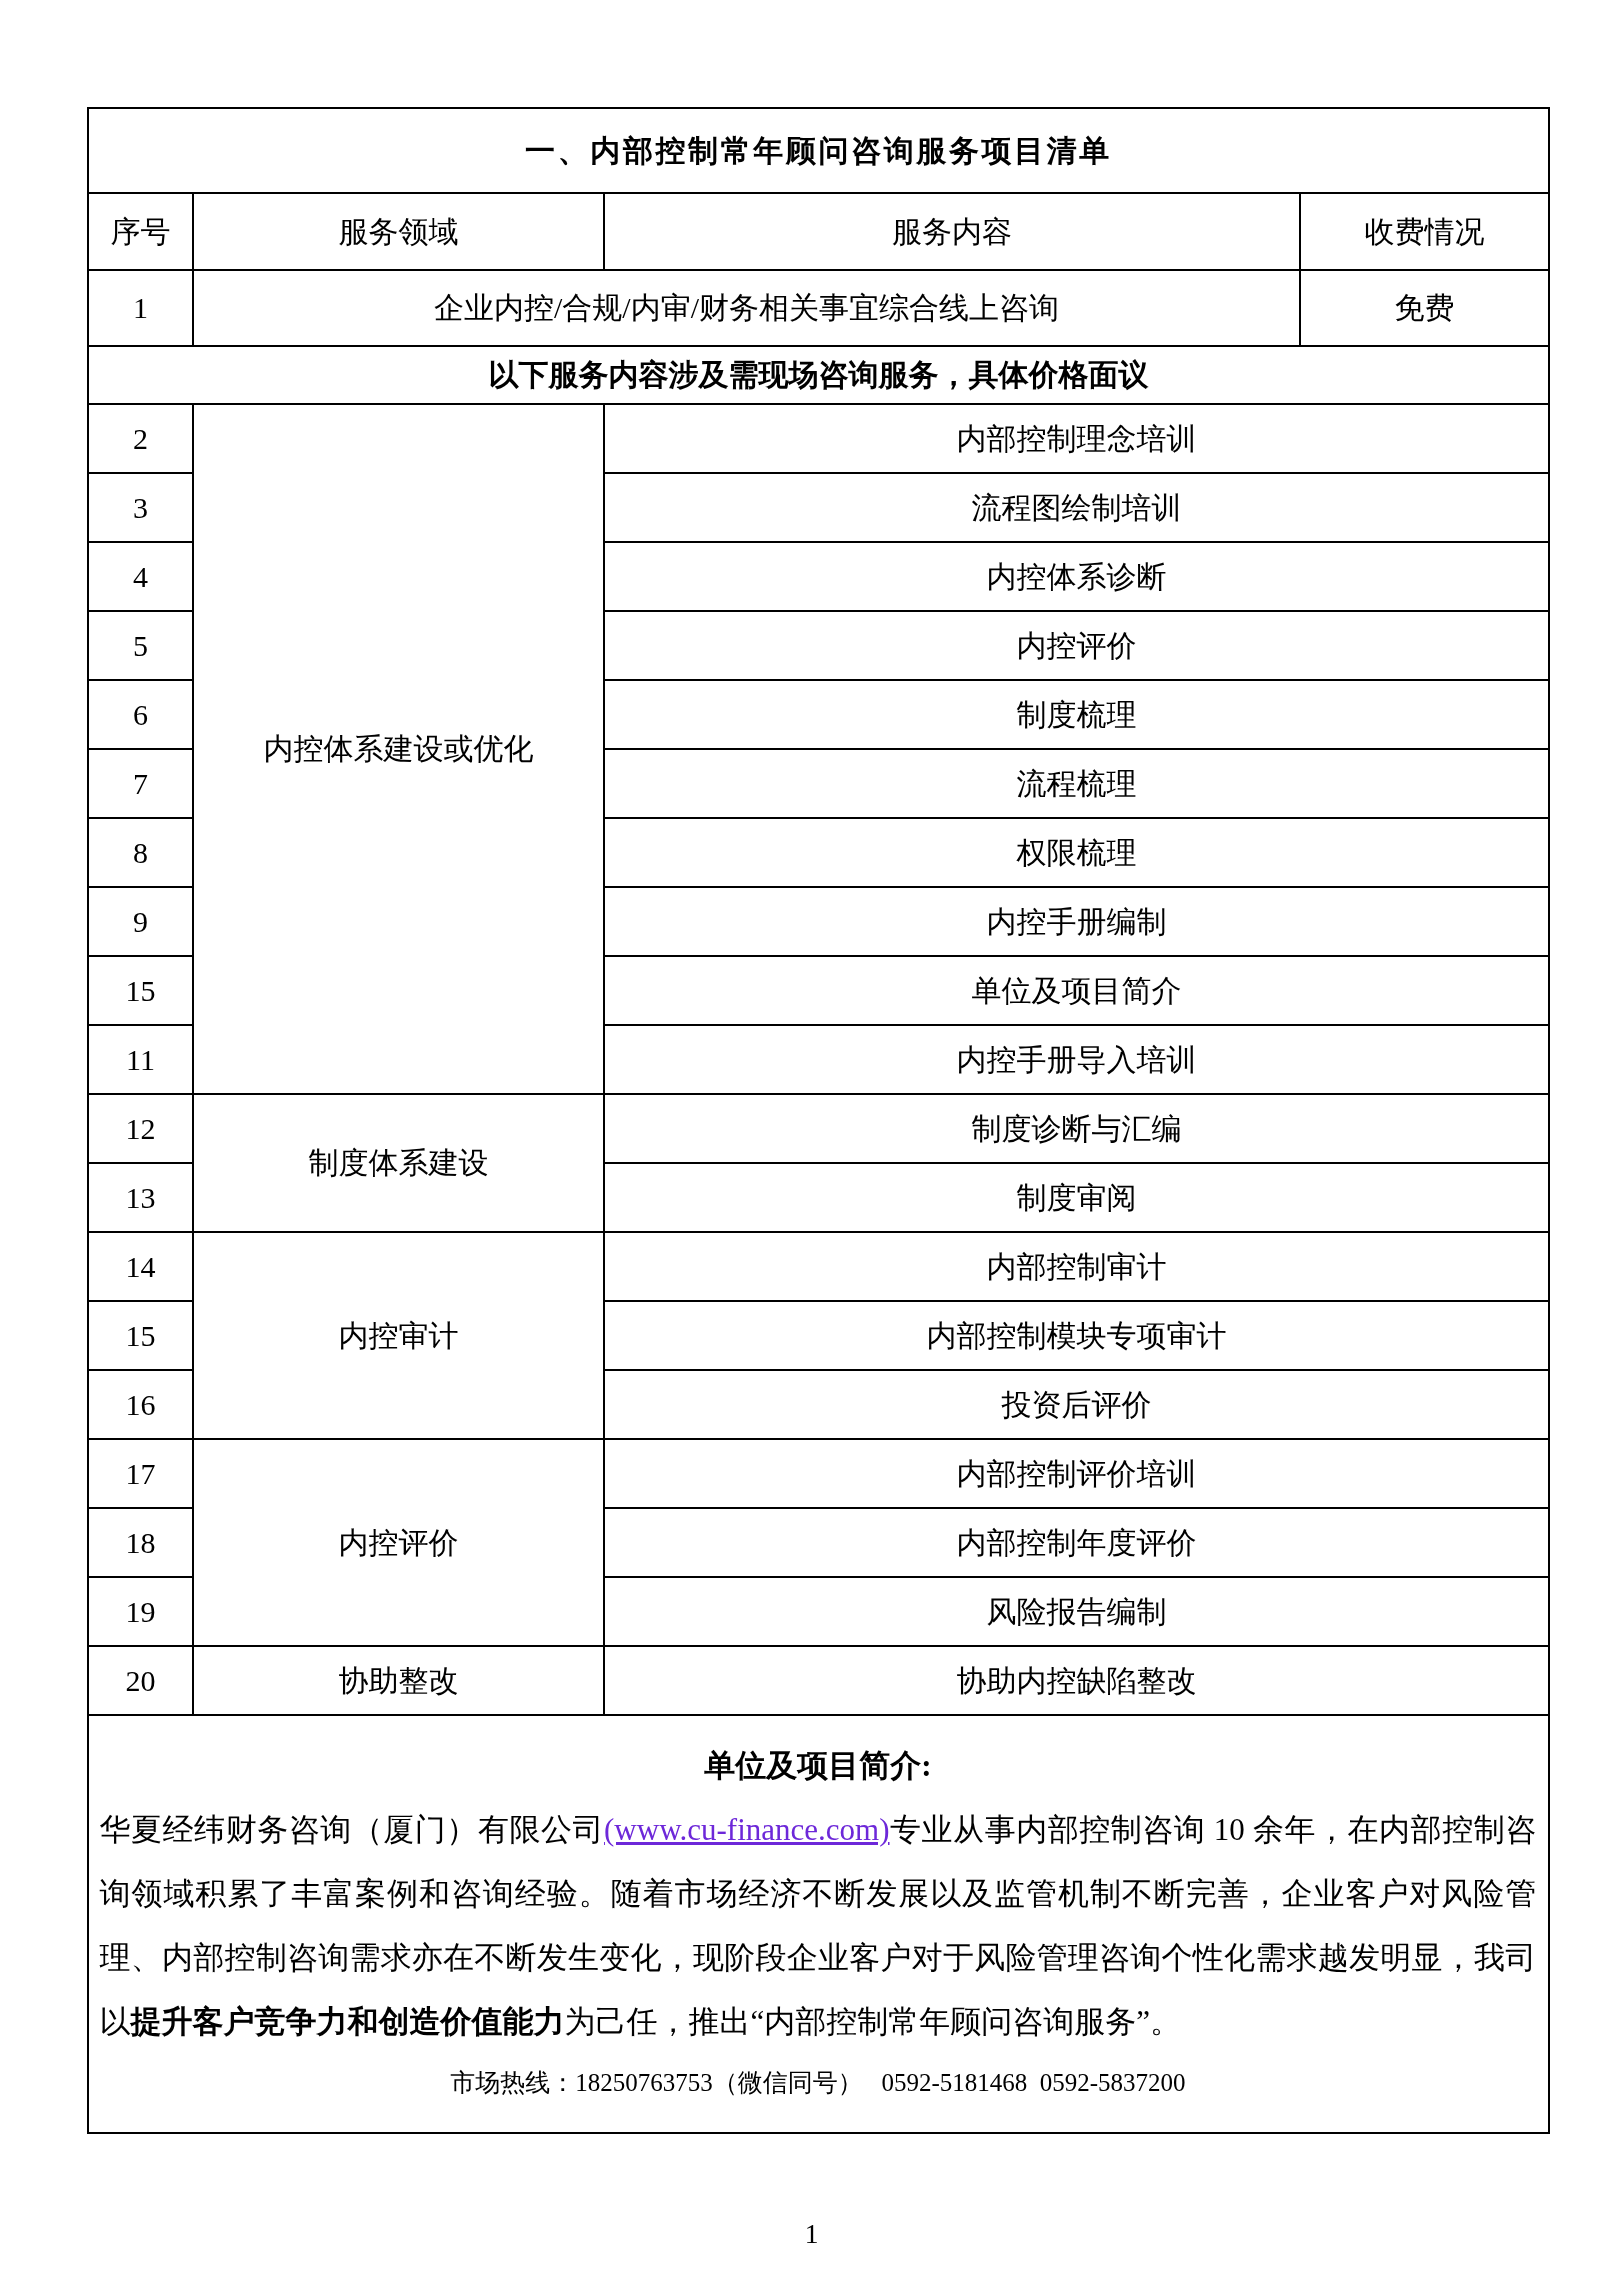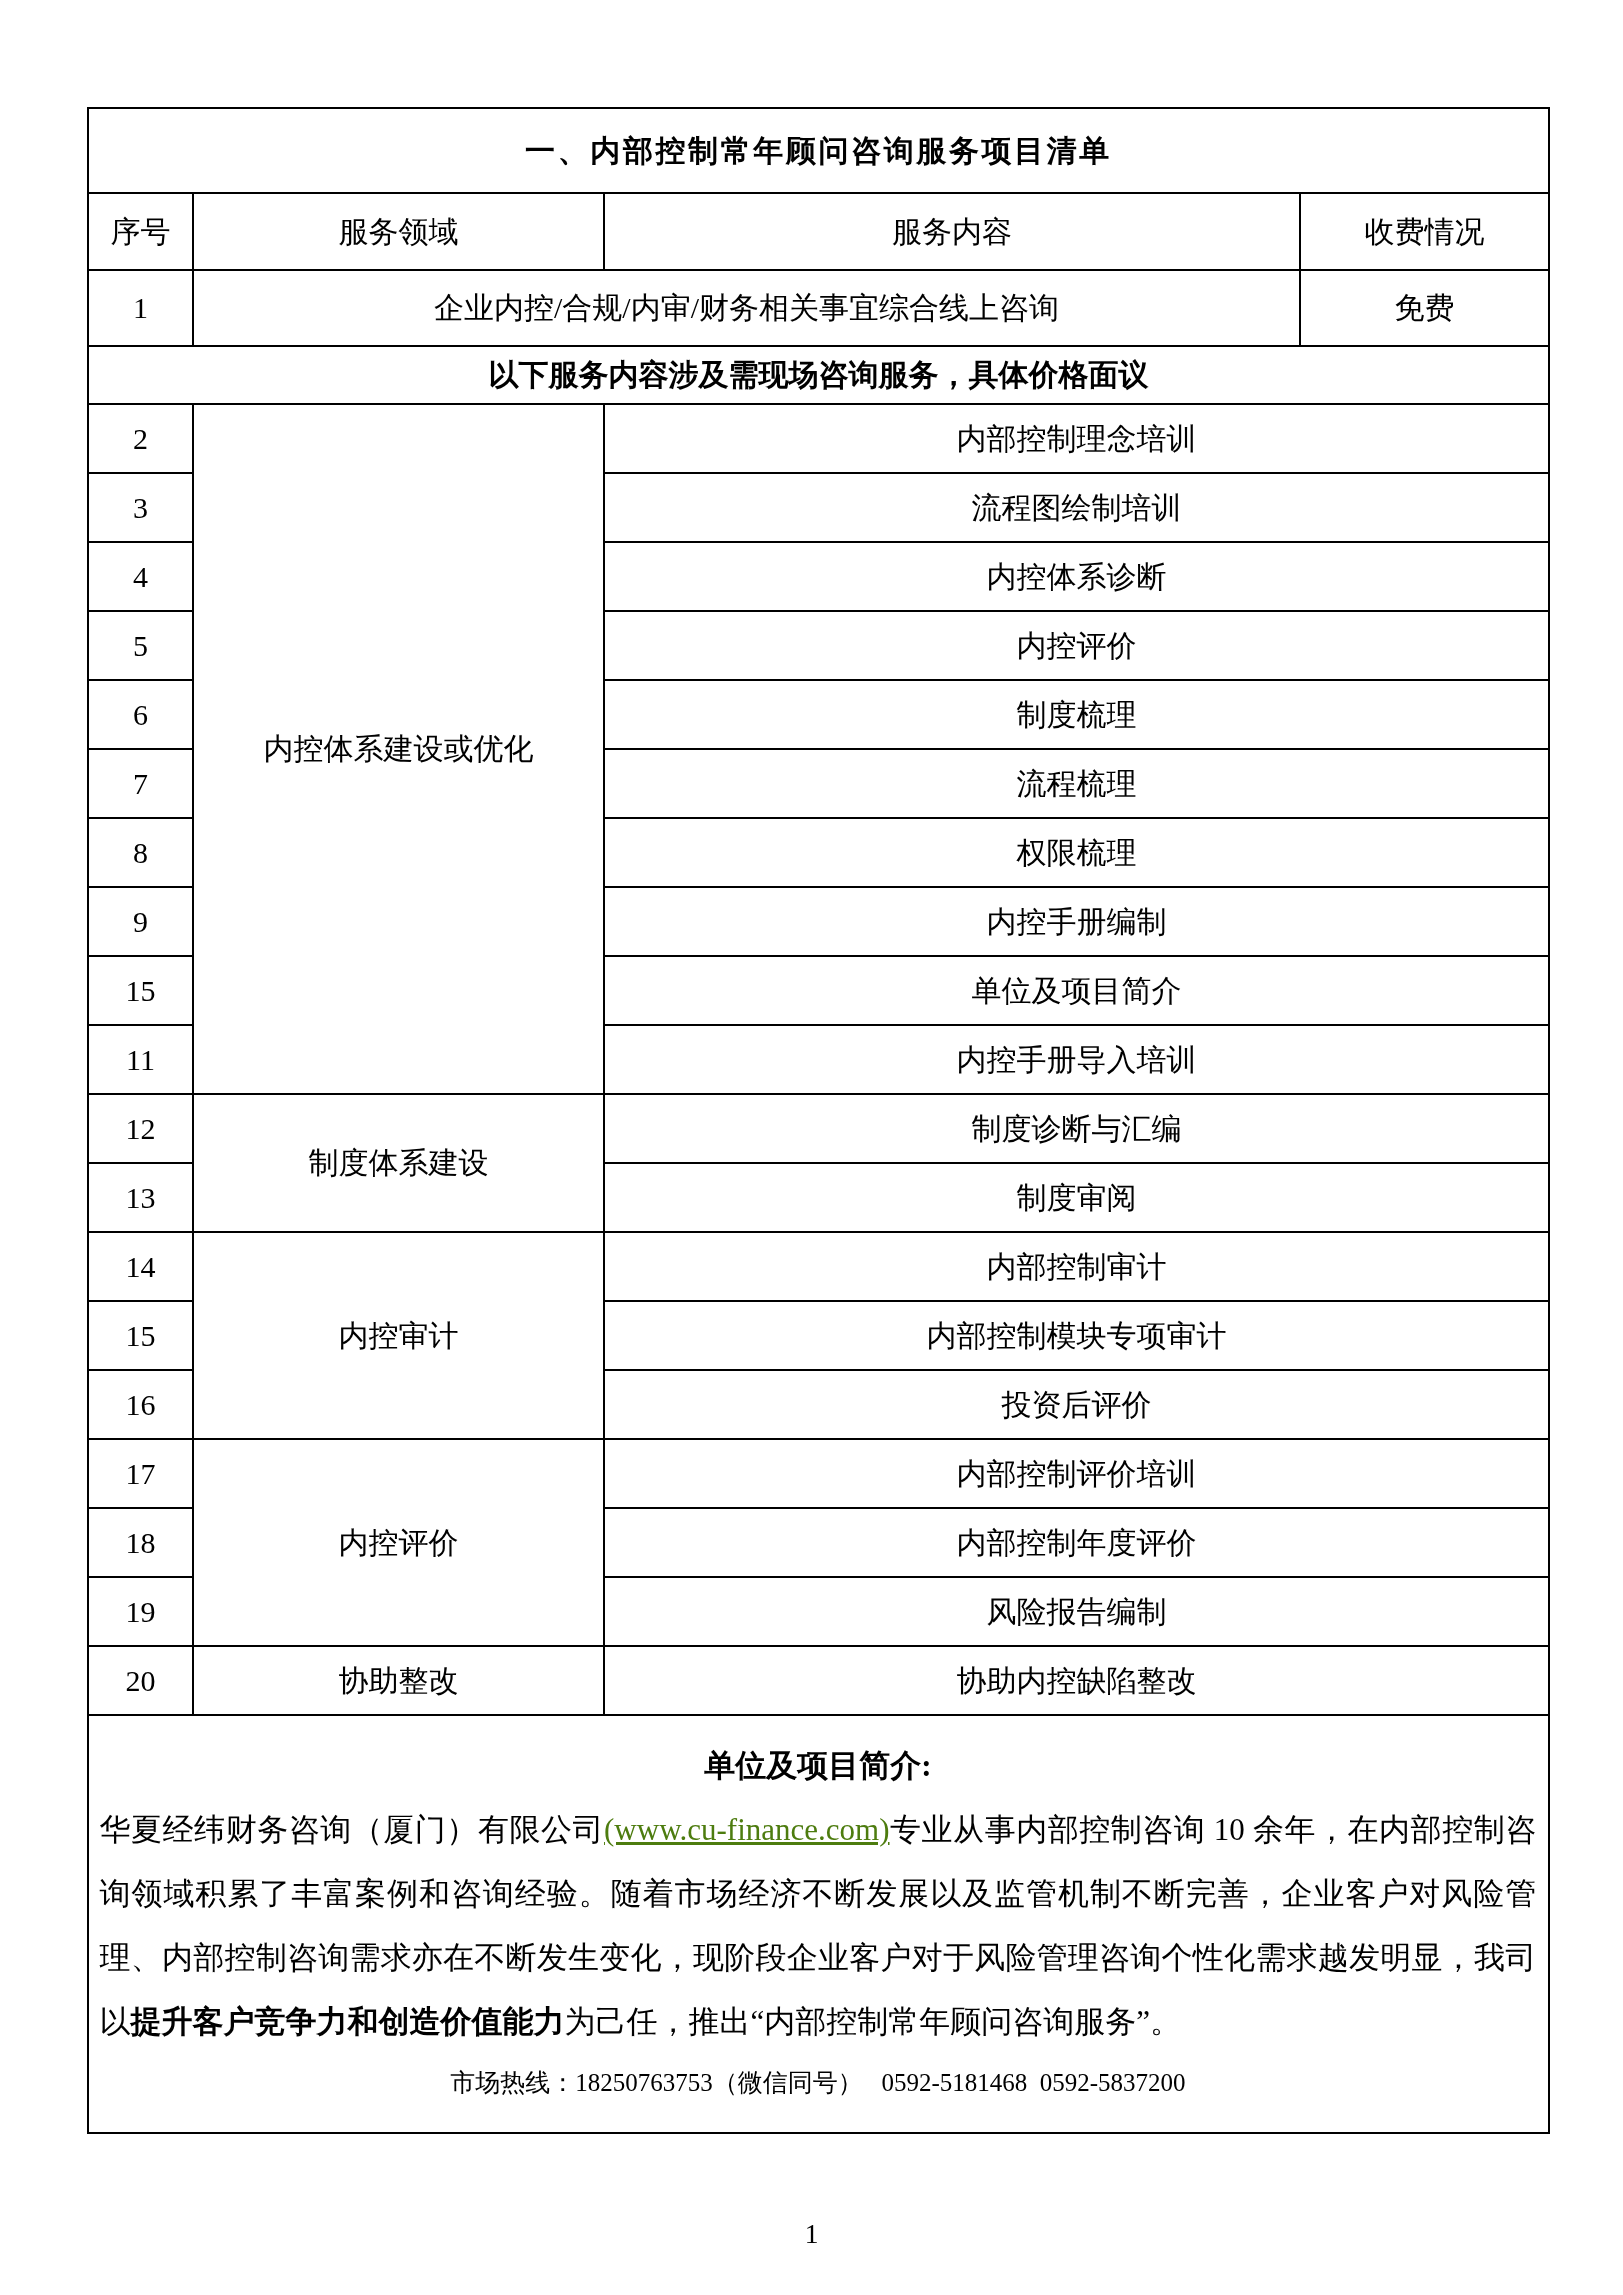--- a/index.html
+++ b/index.html
@@ -54,21 +54,21 @@
     font-weight: bold;
     line-height: 64px;
   }
   .intro-para {
     font-size: 31px;
     line-height: 64px;
     text-align: justify;
   }
   .intro-para .bold-phrase { font-weight: bold; }
   .intro-para a.website-link {
-    color: #4d7c0f;
+    color: #6d28d9;
     text-decoration: underline;
     cursor: pointer;
   }
   .hotline-line {
     font-size: 25px;
     font-weight: normal;
     line-height: 58px;
     white-space: pre-wrap;
   }
   .page-footer {

